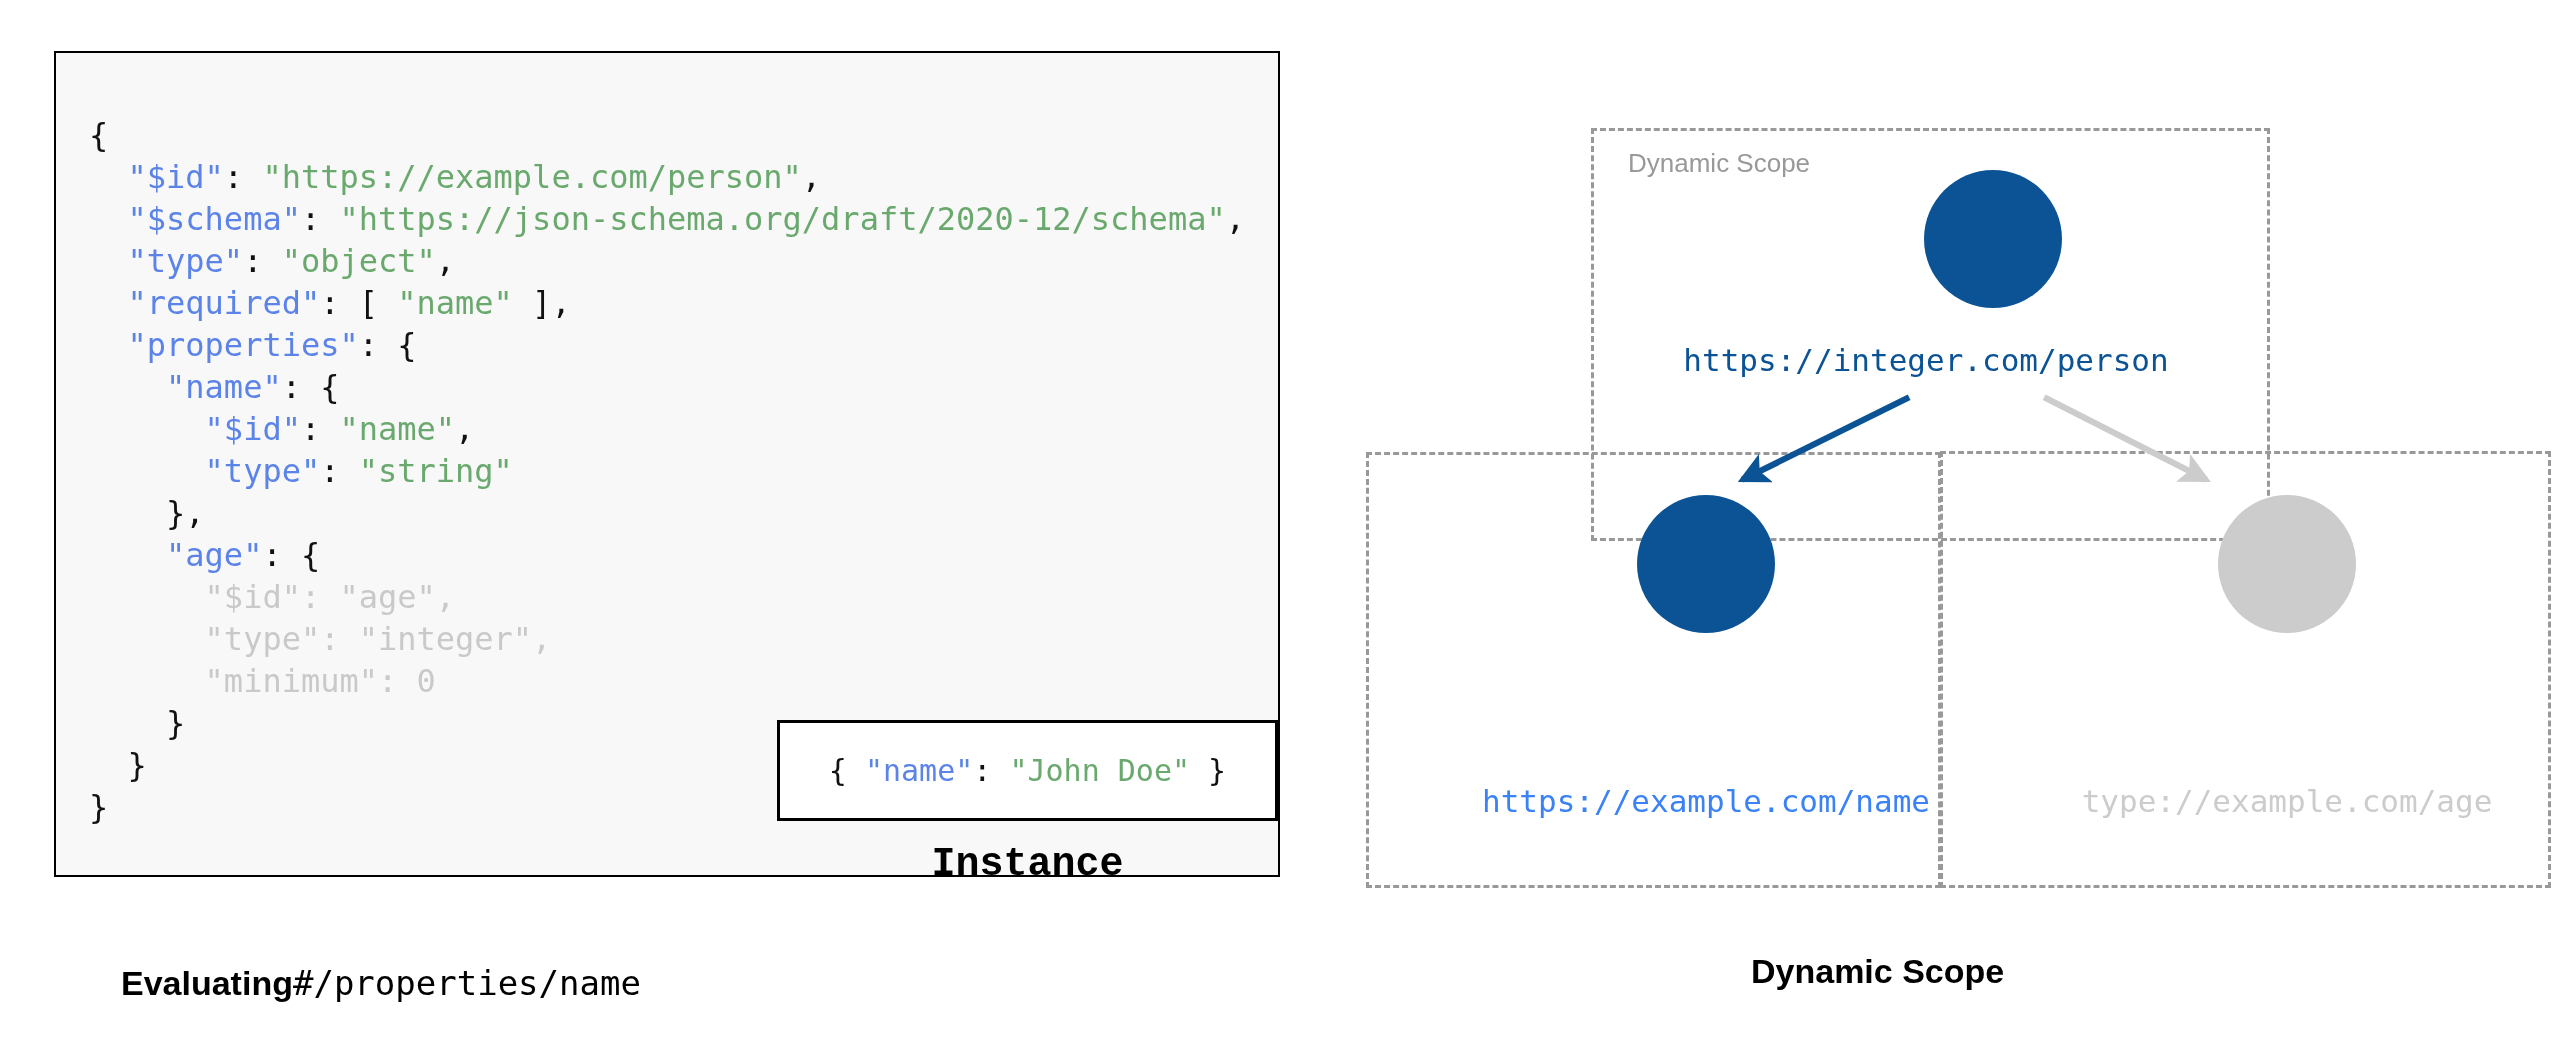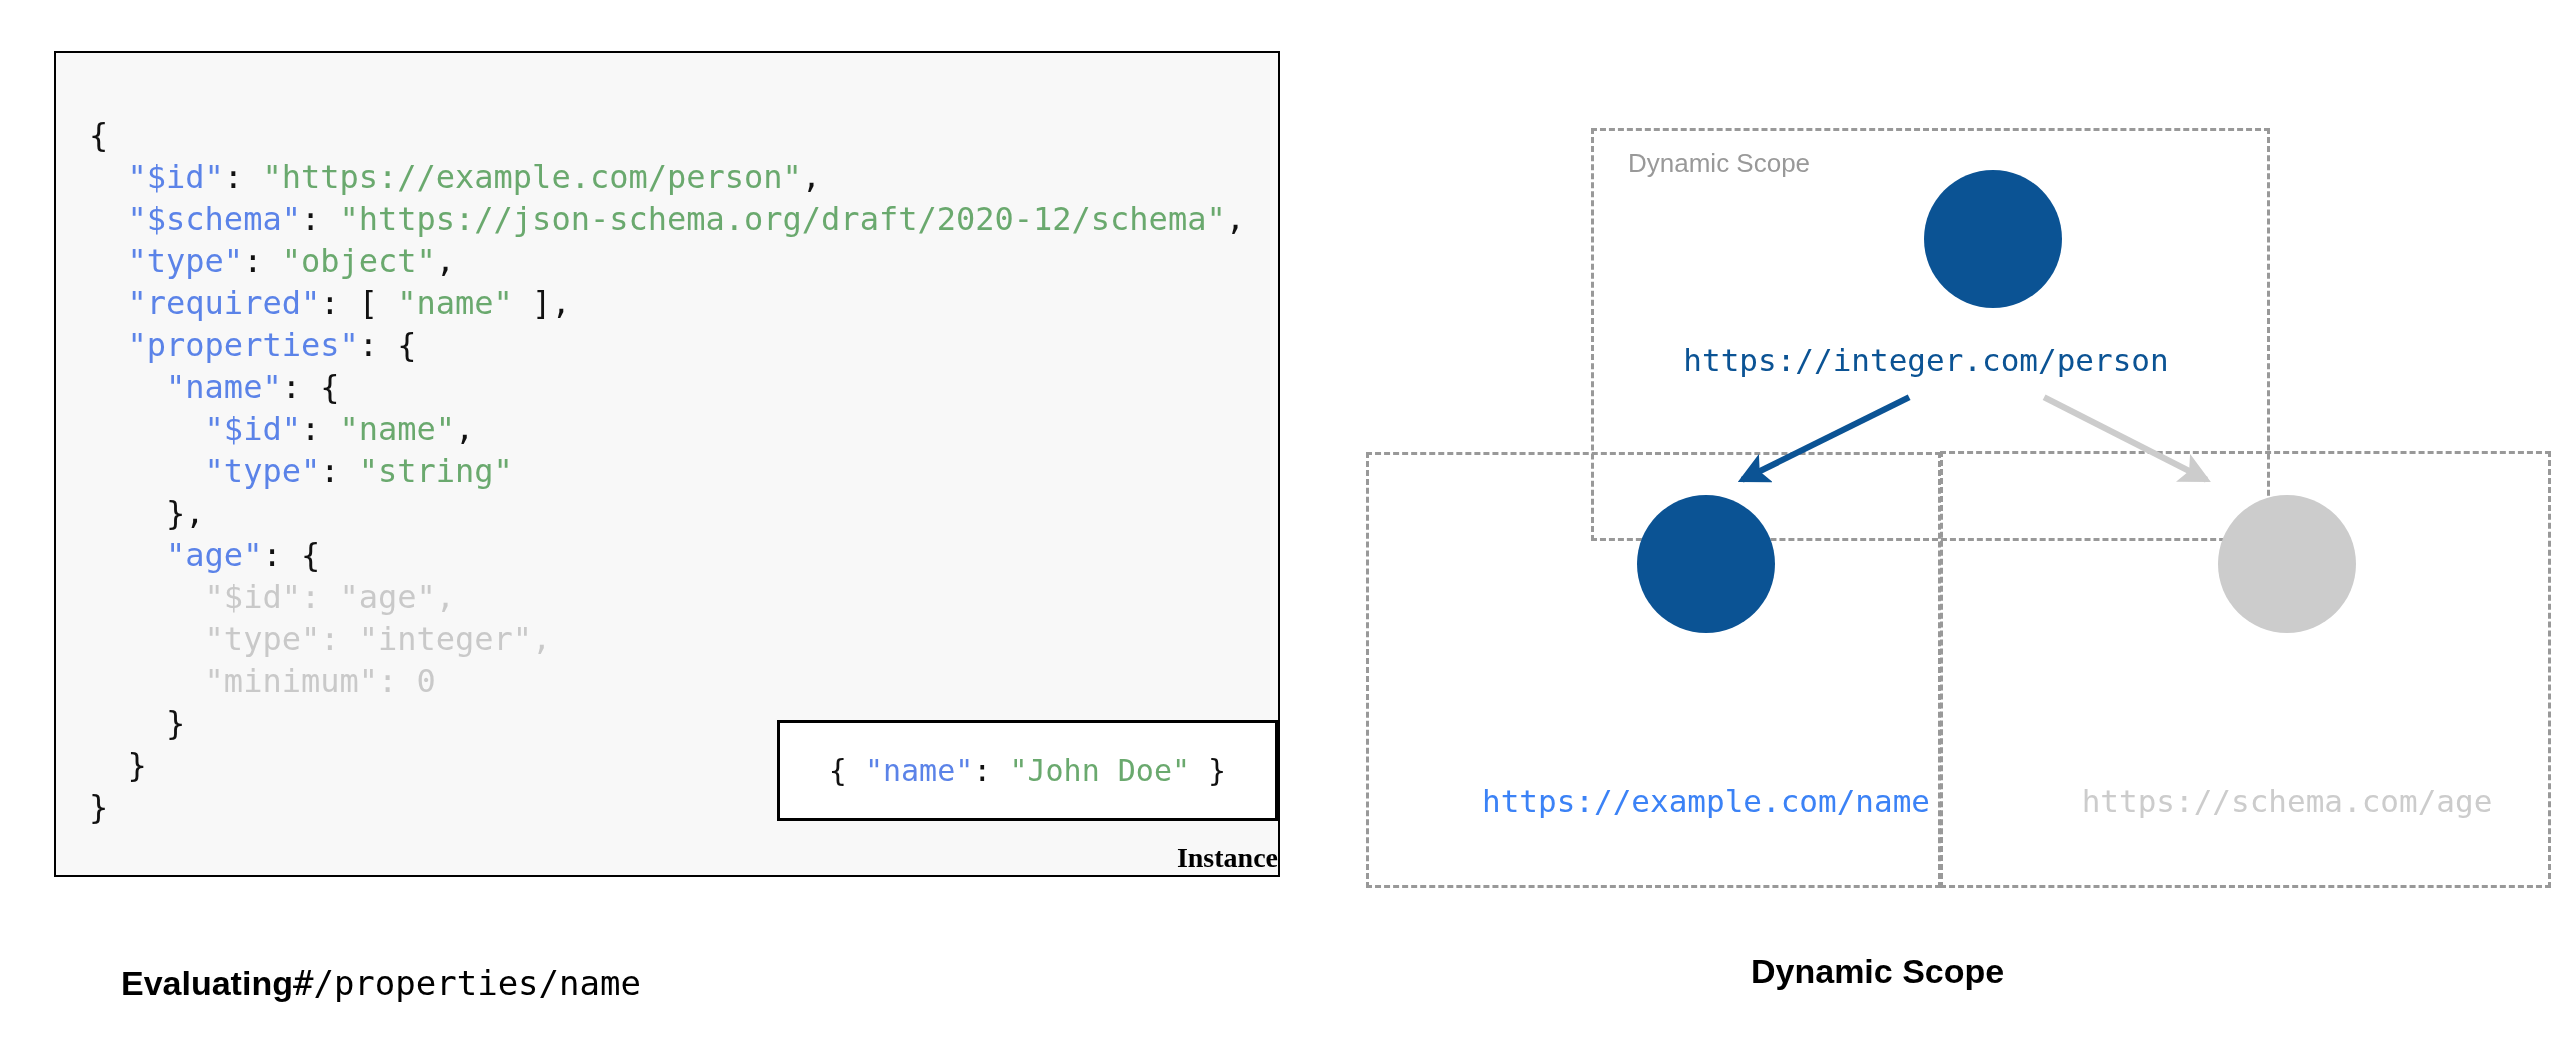--- a/index.html
+++ b/index.html
@@ -65,24 +65,24 @@
     font-family: "DejaVu Sans Mono", "Liberation Mono", monospace;
     font-size: 30px;
     white-space: pre;
     color: #111111;
   }
   #instance-caption {
     position: absolute;
     left: 721px;
     top: 789px;
     width: 501px;
-    text-align: right;
-    font-family: Liberation Serif, serif;
+    text-align: center;
+    font-family: Liberation Mono, monospace;
     font-weight: bold;
-    font-size: 28px;
+    font-size: 40px;
     color: #000000;
   }
 
   
   #left-caption {
     position: absolute;
     left: 121px;
     top: 951px;
     font-size: 34px;
     color: #000000;
@@ -250,17 +250,17 @@
     <line x1="973" y1="548" x2="680" y2="693" stroke="#0b5394" stroke-width="11" marker-end="url(#arrowhead-blue)"></line>
     <line x1="1210" y1="548" x2="1495" y2="693" stroke="#cccccc" stroke-width="11" marker-end="url(#arrowhead-gray)"></line>
   </svg>
 
   <div class="node-circle" id="circle-person"></div>
   <div class="node-circle" id="circle-name"></div>
   <div class="node-circle" id="circle-age"></div>
 
   <div class="node-label" id="label-person">https://integer.com/person</div>
   <div class="node-label" id="label-name">https://example.com/name</div>
-  <div class="node-label" id="label-age">https://schema.com/age</div>
+  <div class="node-label" id="label-age">type://example.com/age</div>
 </div>
 
 <div id="right-caption">Dynamic Scope</div>
 
 
 </body></html>

